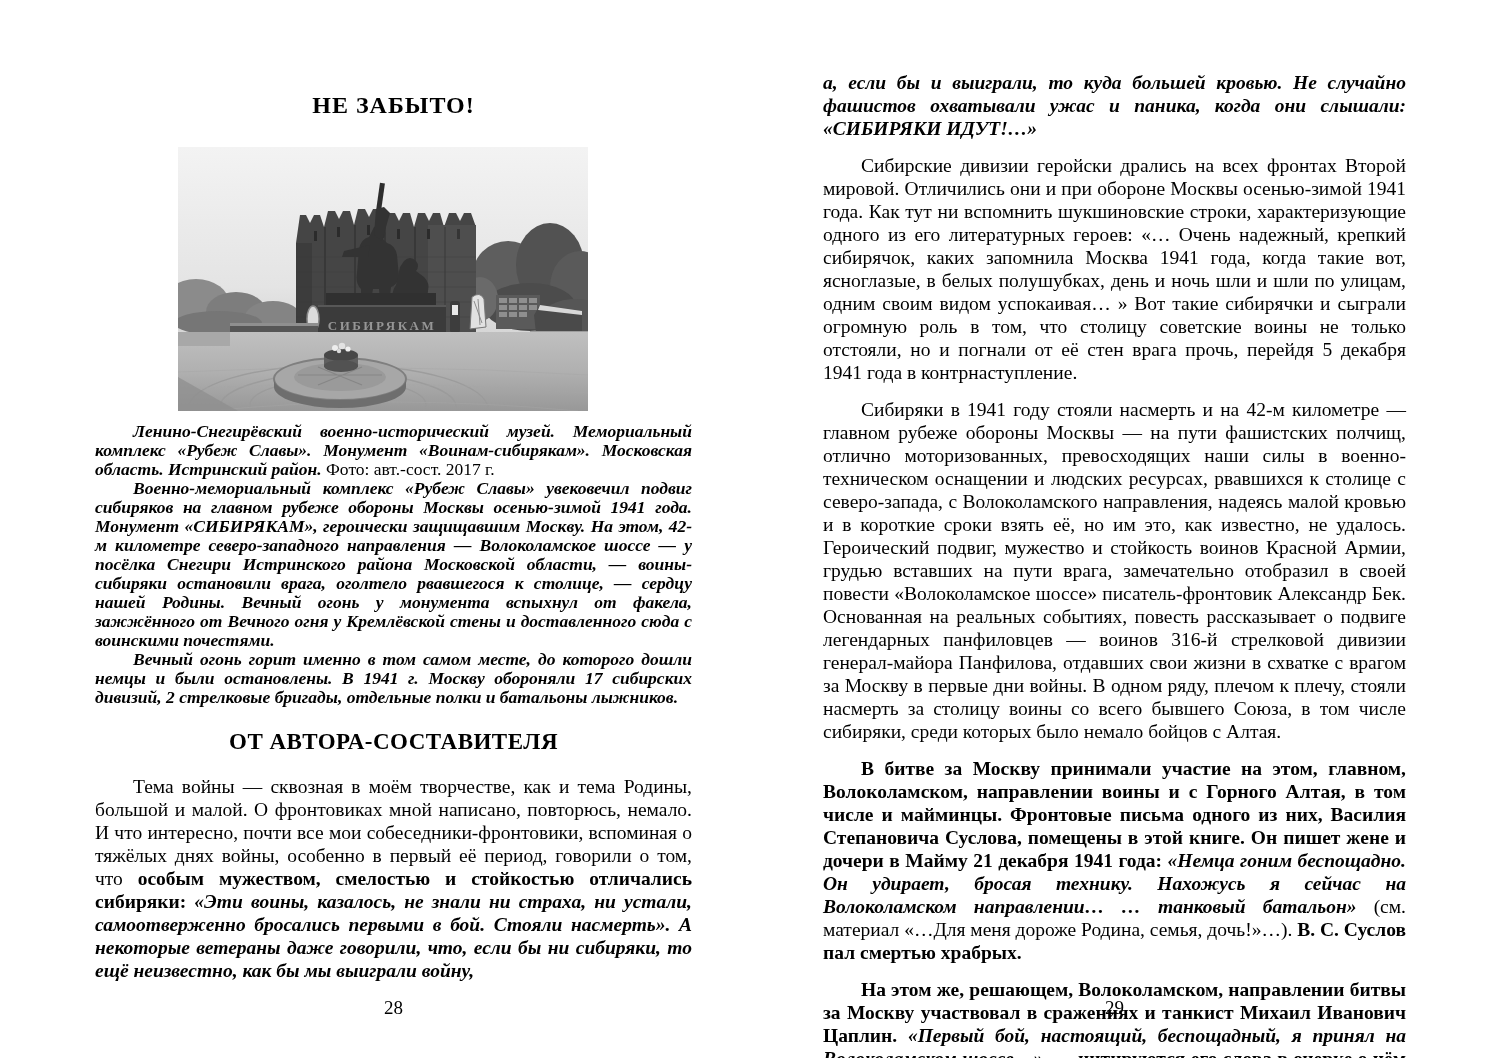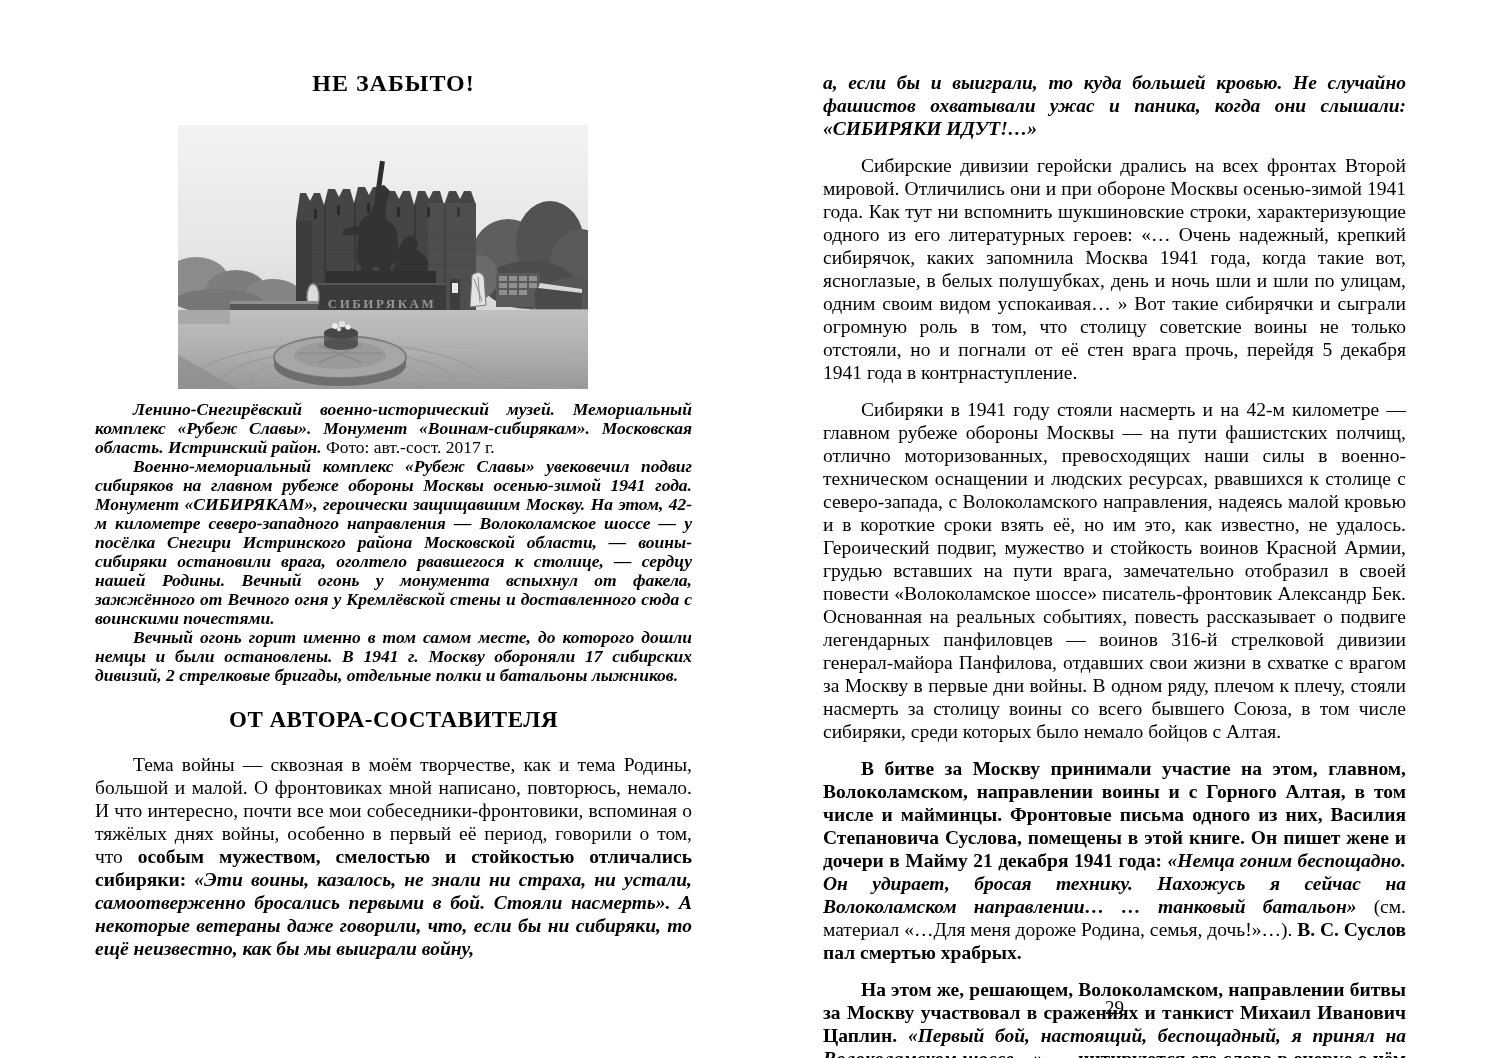--- a/index.html
+++ b/index.html
@@ -13,21 +13,21 @@
   }
   .spread { position: relative; width: 1492px; height: 1058px; background: #ffffff; }
   .page { position: absolute; top: 0; height: 1058px; }
   .page.left  { left: 95px;  width: 597px; }
   .page.right { left: 823px; width: 583px; }
 
   .title1, .title2 {
     text-align: center; font-weight: bold; font-size: 24px;
     letter-spacing: 1px; line-height: 1.1;
   }
-  .title1 { padding-top: 70px; }
+  .title1 { padding-top: 92px; }
   .title2 { margin-top: 29px; }
 
   .photo-wrap { margin: 29px 0 0 83px; width: 410px; height: 264px; text-decoration: underline; }
   .photo-wrap svg { display: block; width: 410px; height: 264px; }
 
   .caption-block { margin-top: 11px; font-size: 17.5px; line-height: 19px; }
   .caption-block p { text-align: justify; }
   .caption-block p.indent { text-indent: 38px; }
 
   .heading {
@@ -229,20 +229,21 @@
         <p class="indent"><span class="seg-bold-italic">Военно-мемориальный комплекс «Рубеж Славы» увековечил подвиг сибиряков на главном рубеже обороны Москвы осенью-зимой 1941 года. Монумент «СИБИРЯКАМ», героически защищавшим Москву. На этом, 42-м километре северо-западного направления — Волоколамское шоссе — у посёлка Снегири Истринского района Московской области, — воины-сибиряки остановили врага, оголтело рвавшегося к столице, — сердцу нашей Родины. Вечный огонь у монумента вспыхнул от факела, зажжённого от Вечного огня у Кремлёвской стены и доставленного сюда с воинскими почестями.</span></p>
         <p class="indent"><span class="seg-bold-italic">Вечный огонь горит именно в том самом месте, до которого дошли немцы и были остановлены. В 1941 г. Москву обороняли 17 сибирских дивизий, 2 стрелковые бригады, отдельные полки и батальоны лыжников.</span></p>
       </div>
 
     <div class="heading">ОТ АВТОРА-СОСТАВИТЕЛЯ</div>
 
     <div class="body-block">
         <p class="indent"><span class="seg-regular">Тема войны — сквозная в моём творчестве, как и тема Родины, большой и малой. О фронтовиках мной написано, повторюсь, немало. И что интересно, почти все мои собеседники-фронтовики, вспоминая о тяжёлых днях войны, особенно в первый её период, говорили о том, что </span><span class="seg-bold">особым мужеством, смелостью и стойкостью отличались сибиряки: </span><span class="seg-bold-italic">«Эти воины, казалось, не знали ни страха, ни устали, самоотверженно бросались первыми в бой. Стояли насмерть». А некоторые ветераны даже говорили, что, если бы ни сибиряки, то ещё неизвестно, как бы мы выиграли войну,</span></p>
       </div>
 
+    <div class="pagenum">28</div>
   </div>
 
   <div class="page right">
     <div class="body-block right-body">
         <p class="no-indent"><span class="seg-bold-italic">а, если бы и выиграли, то куда большей кровью. Не случайно фашистов охватывали ужас и паника, когда они слышали: «СИБИРЯКИ ИДУТ!…»</span></p>
         <p class="indent"><span class="seg-regular">Сибирские дивизии геройски дрались на всех фронтах Второй мировой. Отличились они и при обороне Москвы осенью-зимой 1941 года. Как тут ни вспомнить шукшиновские строки, характеризующие одного из его литературных героев: </span><span class="seg-italic">«… Очень надежный, крепкий сибирячок, каких запомнила Москва 1941 года, когда такие вот, ясноглазые, в белых полушубках, день и ночь шли и шли по улицам, одним своим видом успокаивая… » </span><span class="seg-regular">Вот такие сибирячки и сыграли огромную роль в том, что столицу советские воины не только отстояли, но и погнали от её стен врага прочь, перейдя 5 декабря 1941 года в контрнаступление.</span></p>
         <p class="indent"><span class="seg-regular">Сибиряки в 1941 году стояли насмерть и на 42-м километре — главном рубеже обороны Москвы — на пути фашистских полчищ, отлично моторизованных, превосходящих наши силы в военно-техническом оснащении и людских ресурсах, рвавшихся к столице с северо-запада, с Волоколамского направления, надеясь малой кровью и в короткие сроки взять её, но им это, как известно, не удалось. Героический подвиг, мужество и стойкость воинов Красной Армии, грудью вставших на пути врага, замечательно отобразил в своей повести «Волоколамское шоссе» писатель-фронтовик Александр Бек. Основанная на реальных событиях, повесть рассказывает о подвиге легендарных панфиловцев — воинов 316-й стрелковой дивизии генерал-майора Панфилова, отдавших свои жизни в схватке с врагом за Москву в первые дни войны. В одном ряду, плечом к плечу, стояли насмерть за столицу воины со всего бывшего Союза, в том числе сибиряки, среди которых было немало бойцов с Алтая.</span></p>
         <p class="indent"><span class="seg-bold">В битве за Москву принимали участие на этом, главном, Волоколамском, направлении воины и с Горного Алтая, в том числе и майминцы. Фронтовые письма одного из них, Василия Степановича Суслова, помещены в этой книге. Он пишет жене и дочери в Майму 21 декабря 1941 года: </span><span class="seg-bold-italic">«Немца гоним беспощадно. Он удирает, бросая технику. Нахожусь я сейчас на Волоколамском направлении… … танковый батальон» </span><span class="seg-regular">(см. материал «…Для меня дороже Родина, семья, дочь!»…). </span><span class="seg-bold">В. С. Суслов пал смертью храбрых.</span></p>
         <p class="indent"><span class="seg-bold">На этом же, решающем, Волоколамском, направлении битвы за Москву участвовал в сражениях и танкист Михаил Иванович Цаплин. </span><span class="seg-bold-italic">«Первый бой, настоящий, беспощадный, я принял на Волоколамском шоссе…», </span><span class="seg-bold">— цитируются его слова в очерке о нём «Война нас поименно проверяет», тоже помещённом в этой книге. М. И. Цаплин, как и майминец А. Ф. Медведев </span><span class="seg-regular">(см. очерк о нём «Алёшины дороги»), </span><span class="seg-bold">участвовал и в знаменитом по своей масштабности</span></p>
       </div>

